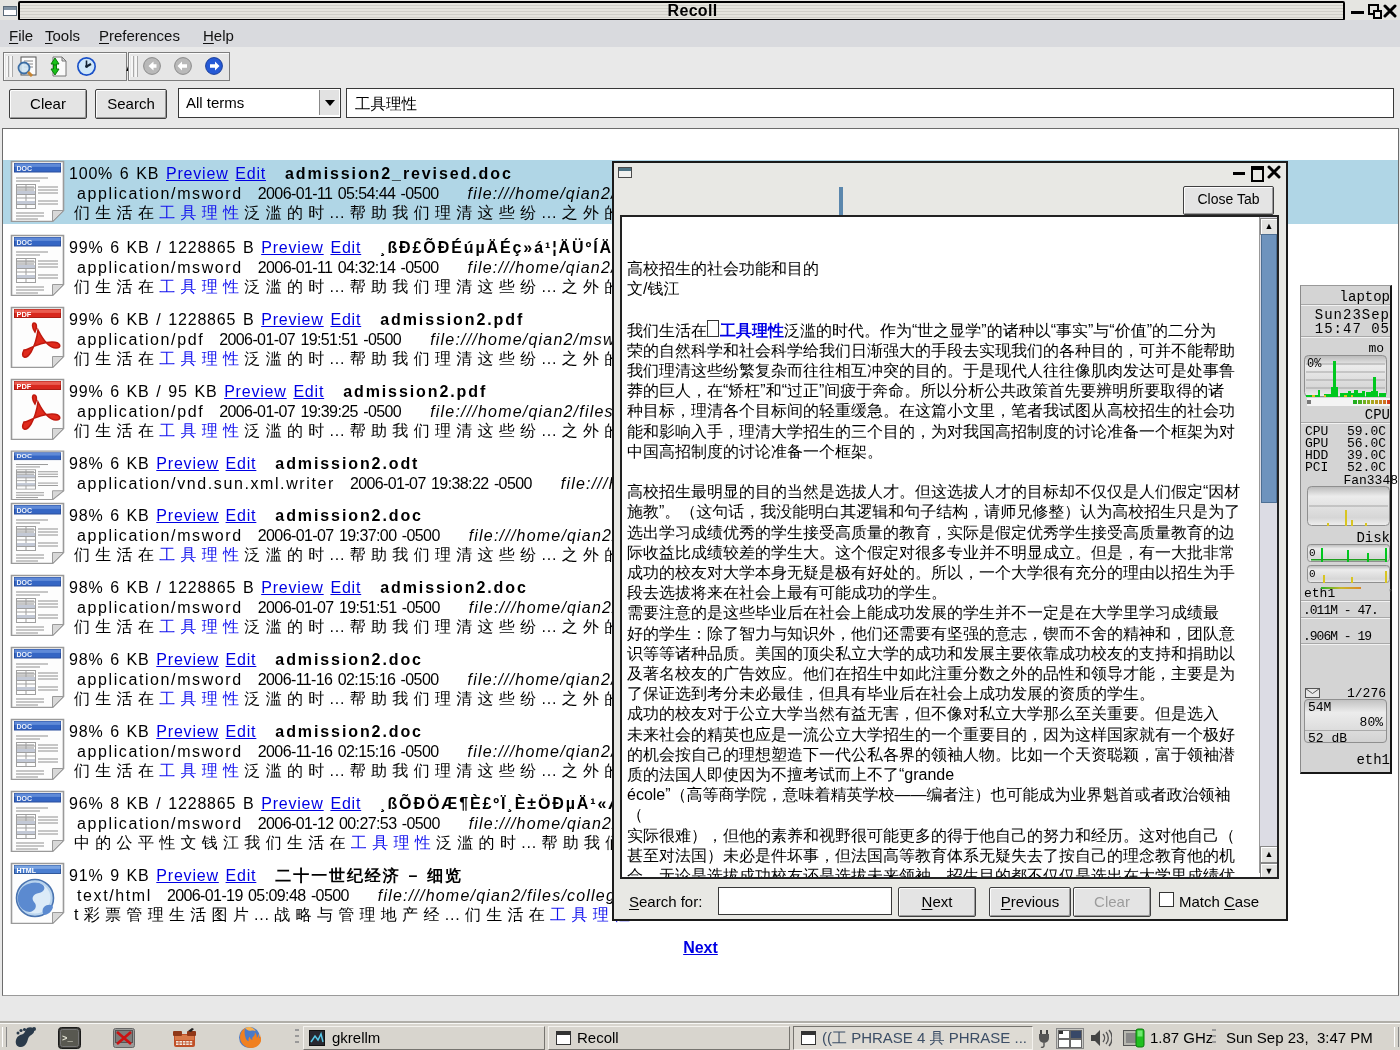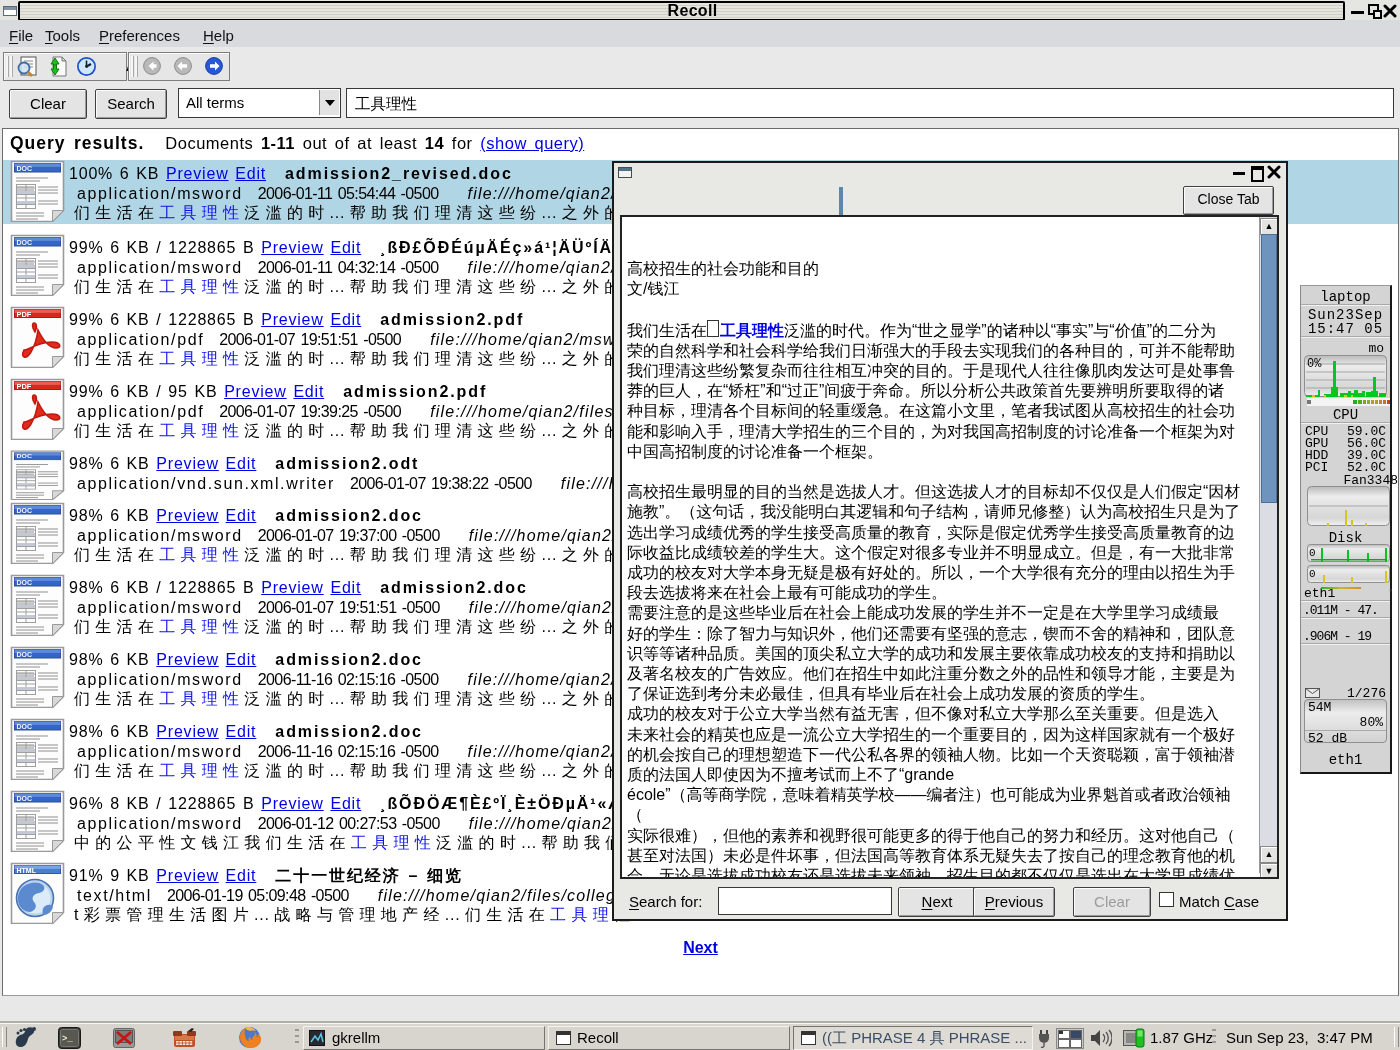--- a/index.html
+++ b/index.html
@@ -57,21 +57,21 @@
 #pvtext{position:absolute;left:5px;top:42px;width:620px;font-size:16px;line-height:20.2px;color:#000;white-space:nowrap;}
 #pvsb{position:absolute;right:0;top:0;width:17px;height:656px;background:#dcdce4;border-left:1px solid #999;}
 .sbbtn{position:absolute;left:0;width:16px;height:15px;background:#e3e3e1;border:1px solid #888;
  box-shadow:inset 1px 1px 0 #fff;font-size:9px;text-align:center;line-height:15px;color:#000;}
 #pvbot{left:0px;top:720px;width:668px;height:36px;font-size:15px;}
 
 #gk{left:1300px;top:285px;width:89px;height:486px;background:#d4d4d4;
  border-left:1px solid #8a8a8a;border-right:2px solid #171717;border-top:1px solid #999;border-bottom:2px solid #171717;
  font-family:"Liberation Mono",monospace;font-size:13px;color:#000;}
 .gkrow{position:absolute;left:0;width:89px;}
-.gkc{text-align:center;}
+.gkc{text-align:right;}
 
 #task{left:0;top:1023px;width:1400px;height:27px;background:#d8d5ce;border-top:1px solid #f8f8f6;
  box-shadow:0 -2px 0 #b0aea8;}
 .tkbtn{position:absolute;top:2px;height:22px;background:#d8d5ce;
  border:1px solid;border-color:#f4f2ee #76746f #76746f #f4f2ee;font-size:15px;color:#000;}
 </style>
 </head>
 <body>
 <div id="screen">
 
@@ -148,21 +148,20 @@
     <div class="abs" style="left:140px;top:1px;width:19px;height:25px;background:#e2e2e2;border-left:1px solid #888;">
       <div class="abs" style="left:5px;top:10px;width:0;height:0;border:5px solid transparent;border-top:6px solid #000;"></div>
     </div>
   </div>
   <div class="fld abs" style="left:346px;top:2px;width:1046px;height:28px;">
     <span class="abs" style="left:8px;top:5px;font-size:15.5px;">工具理性</span>
   </div>
 </div>
 
 <div id="results" class="abs">
-  <div class="hdr"><b class="q">Query results.</b><span style="margin-left:21px;">Documents <b>1-11</b> out of at least <b>14</b> for <a class="lk" href="#">(show query)</a></span></div>
 
 <svg width="0" height="0" style="position:absolute">
 <defs>
 <g id="icn-doc">
   <path d="M1.5 1.5 h52 v49 l-11 11 h-41 z" fill="#fdfdfd" stroke="#9a9a9a" stroke-width="1.6"></path>
   <path d="M53.5 50.5 l-11 11 v-11 z" fill="#d8d8d8" stroke="#9a9a9a"></path>
   <rect x="4.5" y="3.5" width="46" height="8.5" fill="#3566c4" stroke="#2a4f9e"></rect>
   <rect x="4.5" y="3.5" width="46" height="3.4" fill="#5f8ad8"></rect>
   <text x="6.5" y="10.5" font-family="Liberation Sans" font-size="7" font-weight="bold" fill="#eef2fa">DOC</text>
   <g stroke="#8f8f8f" stroke-width="1">
@@ -300,21 +299,21 @@
       <div class="sbbtn" style="top:1px;">▲</div>
       <div class="abs" style="left:1px;top:17px;width:14px;height:267px;background:#6e93bd;border:1px solid #4d6f94;"></div>
       <div class="sbbtn" style="top:629px;">▲</div>
       <div class="sbbtn" style="top:646px;">▼</div>
     </div>
   </div>
   <div id="pvbot" class="abs">
     <span class="abs" style="left:15px;top:10px;"><span class="mn">S</span>earch for:</span>
     <div class="fld abs" style="left:104px;top:4px;width:172px;height:26px;"></div>
     <div class="btn abs" style="left:284px;top:4px;width:76px;height:28px;line-height:27px;"><span class="mn">N</span>ext</div>
-    <div class="btn abs" style="left:359px;top:4px;width:80px;height:28px;line-height:27px;"><span class="mn">P</span>revious</div>
+    <div class="btn abs" style="left:375px;top:4px;width:80px;height:28px;line-height:27px;"><span class="mn">P</span>revious</div>
     <div class="btn abs" style="left:459px;top:4px;width:76px;height:28px;line-height:27px;color:#9c9c9c;">Clear</div>
     <div class="abs" style="left:545px;top:9px;width:13px;height:13px;background:#fff;border:1px solid #333;"></div>
     <span class="abs" style="left:565px;top:10px;">Match <span class="mn">C</span>ase</span>
   </div>
 </div>
 
 <div id="gk" class="abs">
 <div class="gkrow gkc" style="top:3px;font-size:14px;">laptop</div>
 <div class="gkrow" style="top:18px;height:1px;background:#f2f2f2;border-top:1px solid #a8a8a8;"></div>
 <div class="gkrow gkc" style="top:21px;font-size:14px;letter-spacing:1px;">Sun23Sep</div>

